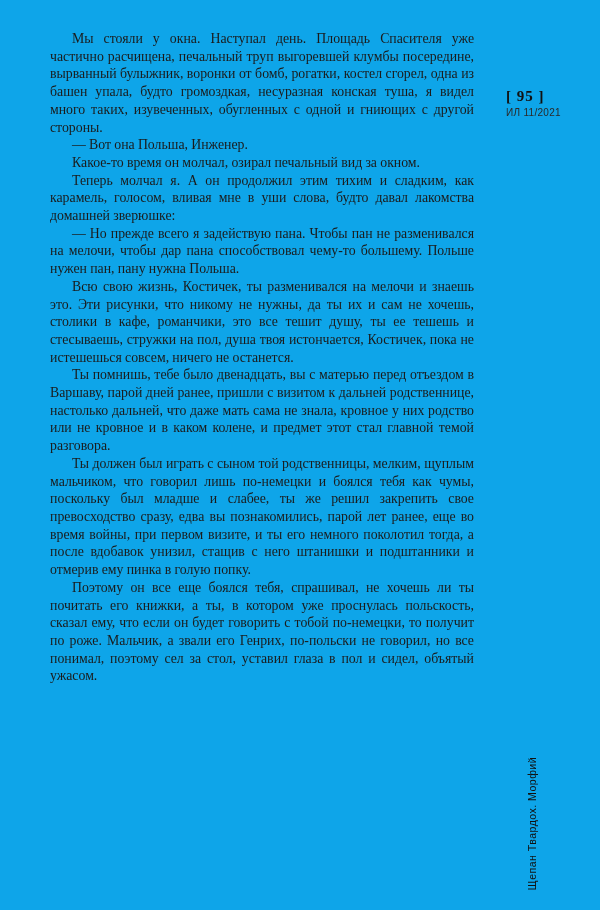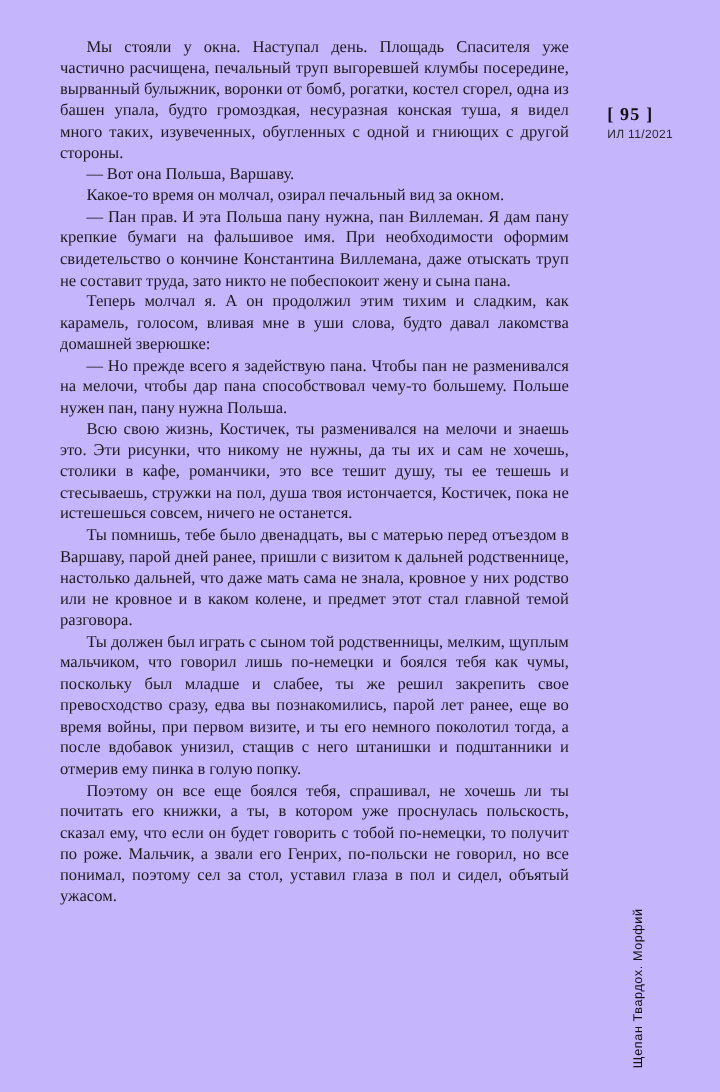--- a/index.html
+++ b/index.html
@@ -7,21 +7,21 @@
   body {
     background: #ffffff;
     color: #1b1b1b;
     font-family: "Liberation Serif", "DejaVu Serif", serif;
     position: relative;
     overflow: hidden;
   }
   .page {
     position: absolute;
     inset: 0;
-    background: #c4b5fd;
+    background: #0ea5e9;
   }
   .text-block {
     position: absolute;
     left: 50px;
     top: 30px;
     width: 424px;
     font-size: 13.8px;
     line-height: 17.7px;
     text-align: justify;
     text-justify: inter-word;
@@ -65,23 +65,22 @@
     white-space: nowrap;
   }
 </style>
 </head>
 <body>
 
 <div class="page">
 
   <div class="text-block">
     <p>Мы стояли у окна. Наступал день. Площадь Спасителя уже частично расчищена, печальный труп выгоревшей клумбы посередине, вырванный булыжник, воронки от бомб, рогатки, костел сгорел, одна из башен упала, будто громоздкая, несуразная конская туша, я видел много таких, изувеченных, обугленных с одной и гниющих с другой стороны.</p>
-    <p>— Вот она Польша, Варшаву.</p>
+    <p>— Вот она Польша, Инженер.</p>
     <p>Какое-то время он молчал, озирал печальный вид за окном.</p>
-    <p>— Пан прав. И эта Польша пану нужна, пан Виллеман. Я дам пану крепкие бумаги на фальшивое имя. При необходимости оформим свидетельство о кончине Константина Виллемана, даже отыскать труп не составит труда, зато никто не побеспокоит жену и сына пана.</p>
     <p>Теперь молчал я. А он продолжил этим тихим и сладким, как карамель, голосом, вливая мне в уши слова, будто давал лакомства домашней зверюшке:</p>
     <p>— Но прежде всего я задействую пана. Чтобы пан не разменивался на мелочи, чтобы дар пана способствовал чему-то большему. Польше нужен пан, пану нужна Польша.</p>
     <p>Всю свою жизнь, Костичек, ты разменивался на мелочи и знаешь это. Эти рисунки, что никому не нужны, да ты их и сам не хочешь, столики в кафе, романчики, это все тешит душу, ты ее тешешь и стесываешь, стружки на пол, душа твоя истончается, Костичек, пока не истешешься совсем, ничего не останется.</p>
     <p>Ты помнишь, тебе было двенадцать, вы с матерью перед отъездом в Варшаву, парой дней ранее, пришли с визитом к дальней родственнице, настолько дальней, что даже мать сама не знала, кровное у них родство или не кровное и в каком колене, и предмет этот стал главной темой разговора.</p>
     <p>Ты должен был играть с сыном той родственницы, мелким, щуплым мальчиком, что говорил лишь по-немецки и боялся тебя как чумы, поскольку был младше и слабее, ты же решил закрепить свое превосходство сразу, едва вы познакомились, парой лет ранее, еще во время войны, при первом визите, и ты его немного поколотил тогда, а после вдобавок унизил, стащив с него штанишки и подштанники и отмерив ему пинка в голую попку.</p>
     <p>Поэтому он все еще боялся тебя, спрашивал, не хочешь ли ты почитать его книжки, а ты, в котором уже проснулась польскость, сказал ему, что если он будет говорить с тобой по-немецки, то получит по роже. Мальчик, а звали его Генрих, по-польски не говорил, но все понимал, поэтому сел за стол, уставил глаза в пол и сидел, объятый ужасом.</p>
   </div>
 
   <div class="folio">
     <div class="num">[ 95 ]</div>

